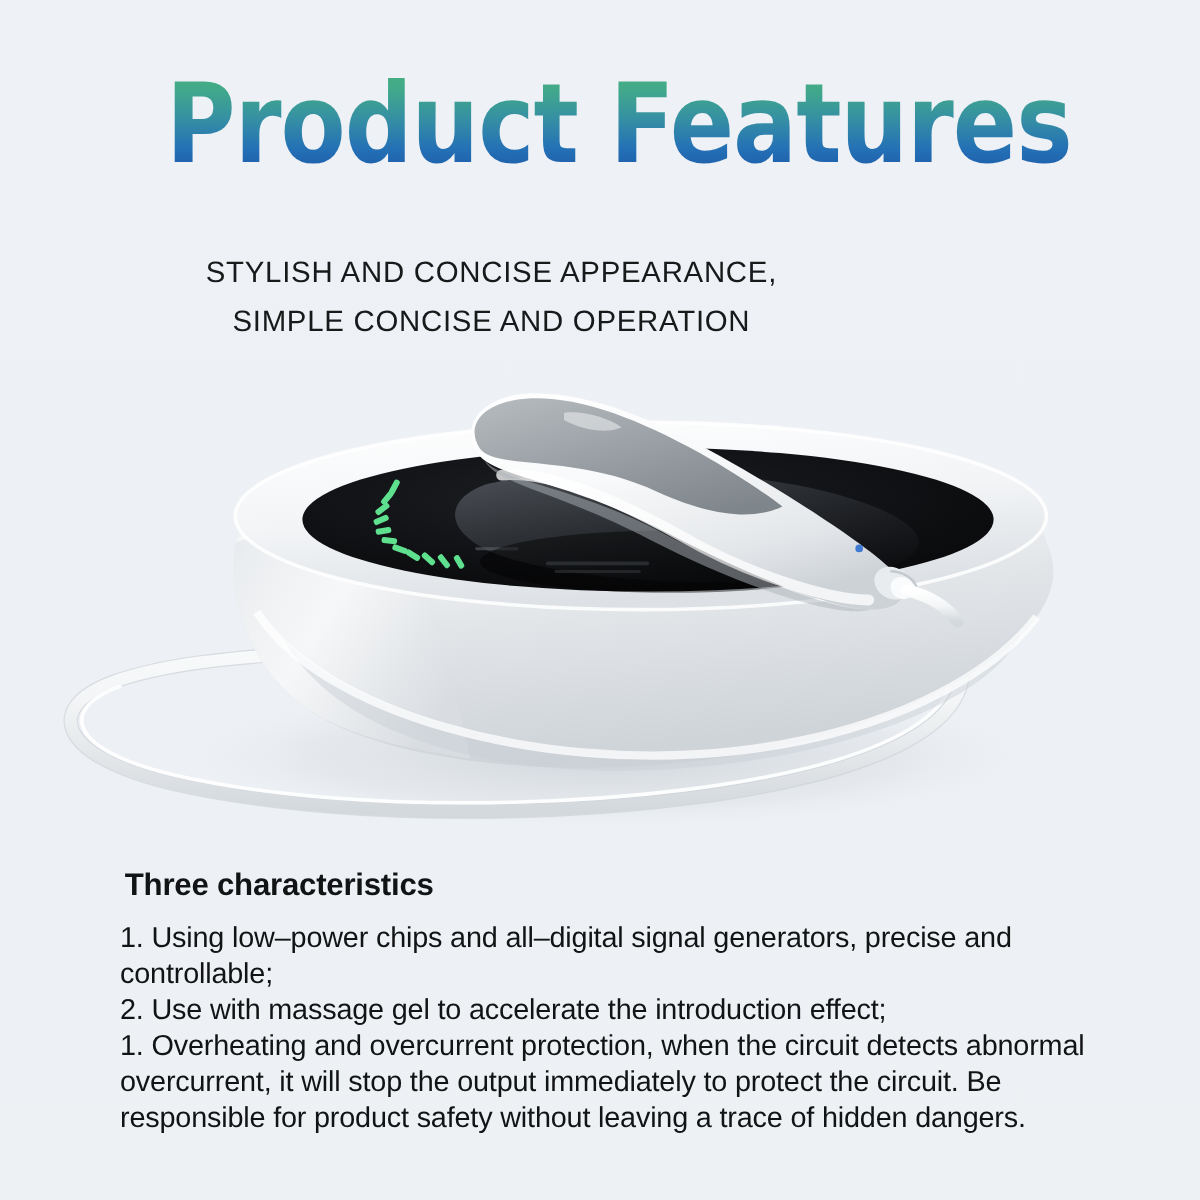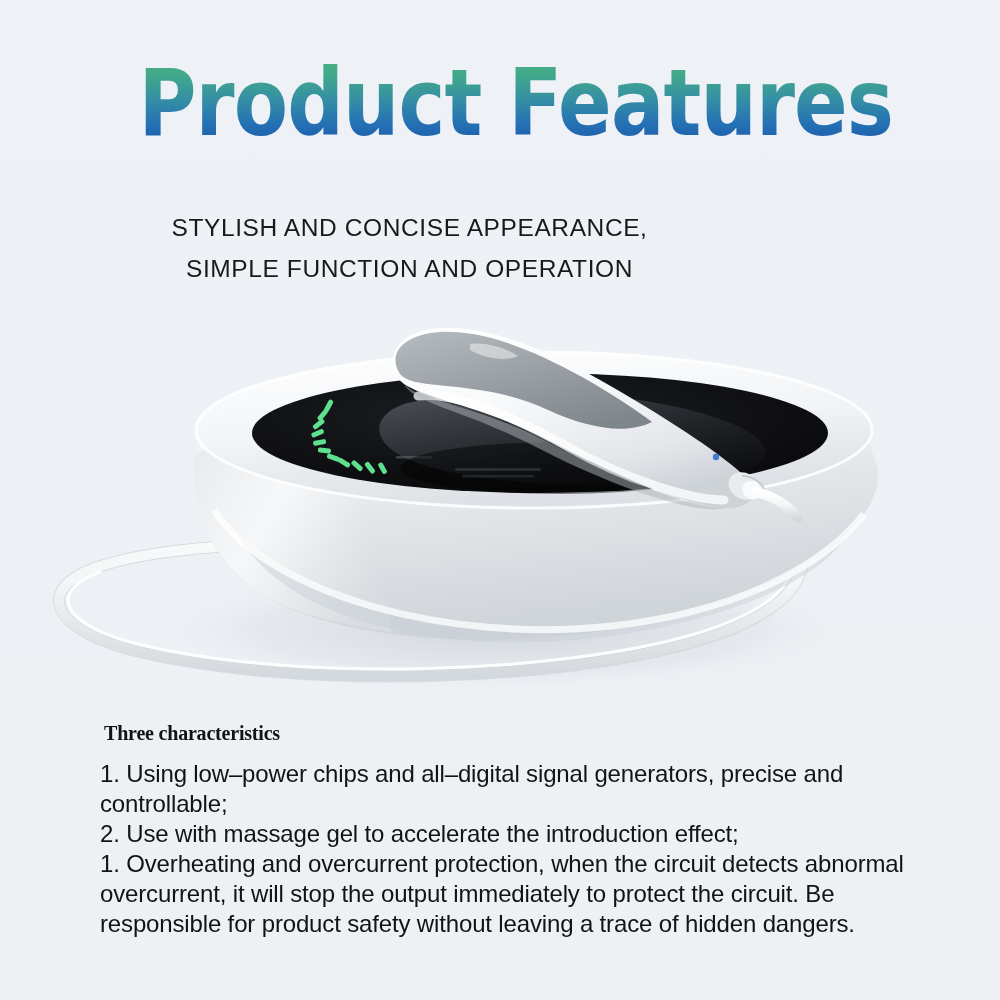--- a/index.html
+++ b/index.html
@@ -79,45 +79,45 @@
   
   .copy {
     position: absolute;
     left: 100px;
     top: 722px;
     width: 830px;
     color: #121315;
   }
   .copy h2 {
     margin: 0 0 14px 4px;
-    font-size: 20px;
+    font-size: 26px;
     font-weight: bold;
     letter-spacing: -0.2px;
-    font-family: Liberation Serif, serif;
+    font-family: Liberation Sans, sans-serif;
   }
   .copy p {
     margin: 0;
     font-size: 24px;
     line-height: 30px;
     letter-spacing: -0.15px;
     font-family: "Liberation Sans", sans-serif;
   }
 </style>
 </head>
 <body>
 
 <div class="page">
 
   <div class="title-wrap">
     <span class="title">Product Features</span>
   </div>
 
   <div class="subtitle">
     <div>STYLISH AND CONCISE APPEARANCE,</div>
-    <div>SIMPLE FUNCTION AND OPERATION</div>
+    <div>SIMPLE CONCISE AND OPERATION</div>
   </div>
 
   <div class="product">
     <svg width="1000" height="410" viewBox="0 0 1000 410" xmlns="http://www.w3.org/2000/svg">
       <defs>
         <linearGradient id="baseFront" x1="0" y1="0" x2="0.25" y2="1">
           <stop offset="0%" stop-color="#ffffff"></stop>
           <stop offset="28%" stop-color="#f6f7f8"></stop>
           <stop offset="62%" stop-color="#e2e5e8"></stop>
           <stop offset="100%" stop-color="#cfd4d9"></stop>

